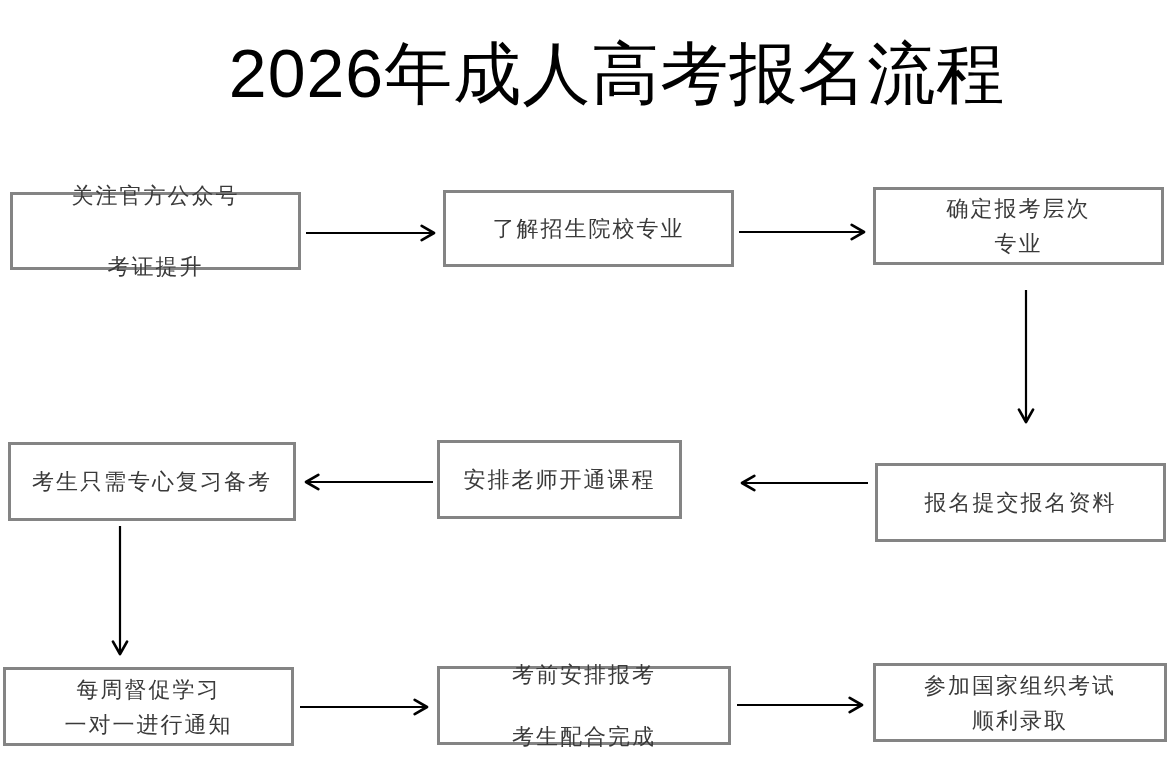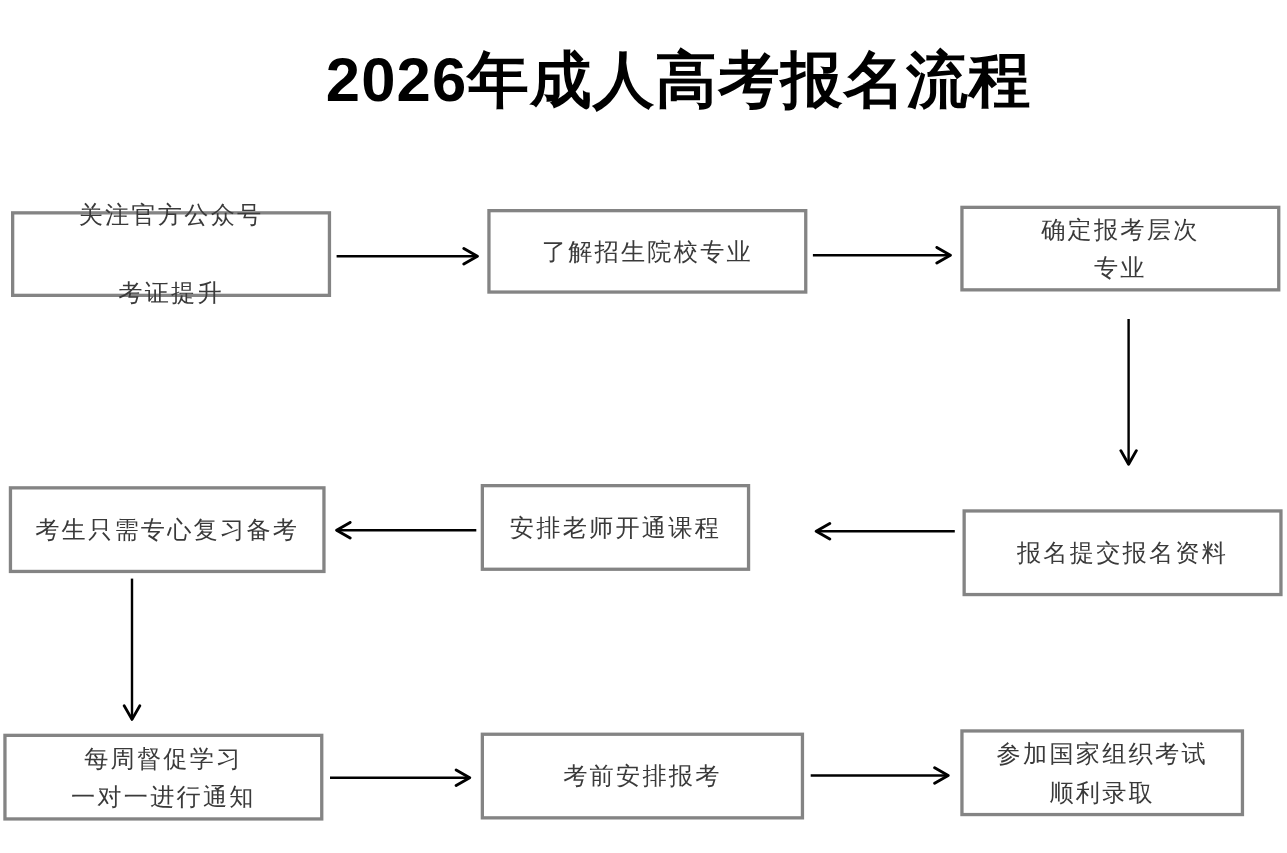--- a/index.html
+++ b/index.html
@@ -19,23 +19,23 @@
   }
   .title {
     position: absolute;
     top: 18px;
     left: 0;
     width: 100%;
     box-sizing: border-box;
     padding-left: 64px;
     margin: 0;
     text-align: center;
-    font-size: 56px;
+    font-size: 68px;
     line-height: 110px;
-    font-weight: 700;
+    font-weight: 400;
     color: #000000;
     letter-spacing: 1px;
     white-space: nowrap;
   }
   .node {
     position: absolute;
     box-sizing: border-box;
     border: 3px solid #848484;
     background: #ffffff;
     display: flex;
@@ -63,21 +63,21 @@
   }
   
   #n0 { left: 10px;  top: 192px; width: 291px; height: 78px; gap: 36px; }
   #n1 { left: 443px; top: 190px; width: 291px; height: 77px; }
   #n2 { left: 873px; top: 187px; width: 291px; height: 78px; }
   #n3 { left: 875px; top: 463px; width: 291px; height: 79px; }
   #n4 { left: 437px; top: 440px; width: 245px; height: 79px; }
   #n5 { left: 8px;   top: 442px; width: 288px; height: 79px; }
   #n6 { left: 3px;   top: 667px; width: 291px; height: 79px; }
   #n7 { left: 437px; top: 666px; width: 294px; height: 79px; gap: 27px; }
-  #n8 { left: 873px; top: 663px; width: 258px; height: 79px; }
+  #n8 { left: 873px; top: 663px; width: 294px; height: 79px; }
 </style>
 </head>
 <body>
 
 <div class="stage">
 
   <h1 class="title">2026年成人高考报名流程</h1>
 
   <div class="node" id="n0">
     <span>关注官方公众号</span>
@@ -108,20 +108,21 @@
     <span>一对一进行通知</span>
   </div>
 
   <div class="node" id="n5">
     <span>考生只需专心复习备考</span>
     <span></span>
   </div>
 
   <div class="node" id="n7">
     <span>考前安排报考</span>
+    <span>考生配合完成</span>
   </div>
 
   <div class="node" id="n8">
     <span>参加国家组织考试</span>
     <span>顺利录取</span>
   </div>
 
   <svg class="arrows" viewBox="0 0 1170 775" xmlns="http://www.w3.org/2000/svg">
     <defs>
       <marker id="arrowhead" viewBox="0 0 10 10" refX="8" refY="5" markerWidth="8" markerHeight="8" orient="auto-start-reverse" markerUnits="strokeWidth">

